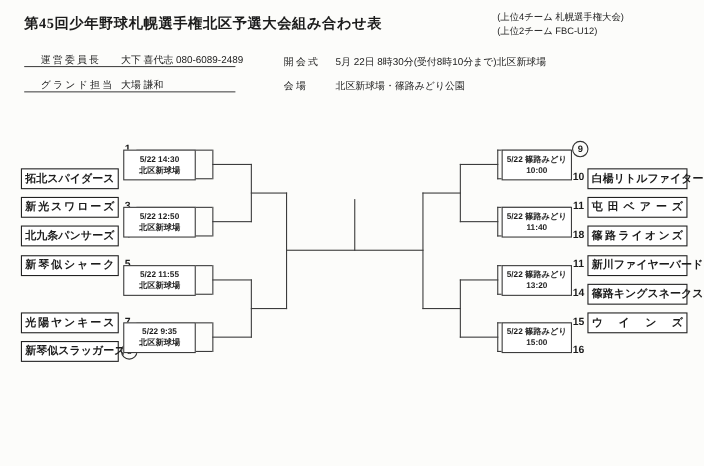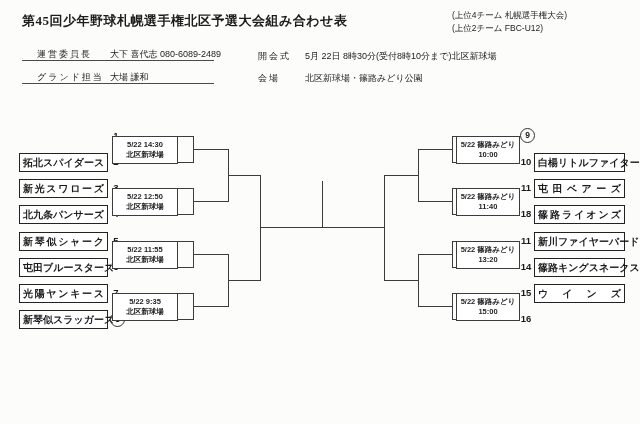--- a/index.html
+++ b/index.html
@@ -71,23 +71,20 @@
     </div>
   <div class="team-box" style="left:19px;top:179px">
       <span class="team-name">新光スワローズ</span>
     </div>
   <div class="team-box" style="left:19px;top:205px">
       <span class="team-name">北九条パンサーズ</span>
     </div>
   <div class="team-box" style="left:19px;top:232px">
       <span class="team-name">新琴似シャーク</span>
     </div>
-  <div class="team-box" style="left:19px;top:258px">
-      <span class="team-name">屯田ブルースターズ</span>
-    </div>
   <div class="team-box" style="left:19px;top:284px">
       <span class="team-name">光陽ヤンキース</span>
     </div>
   <div class="team-box" style="left:19px;top:310px">
       <span class="team-name">新琴似スラッガーズ</span>
     </div>
 
   <span class="seed" style="left:108px;top:130px">1</span>
   <span class="seed" style="left:108px;top:156px">2</span>
   <span class="seed" style="left:108px;top:182px">3</span>

